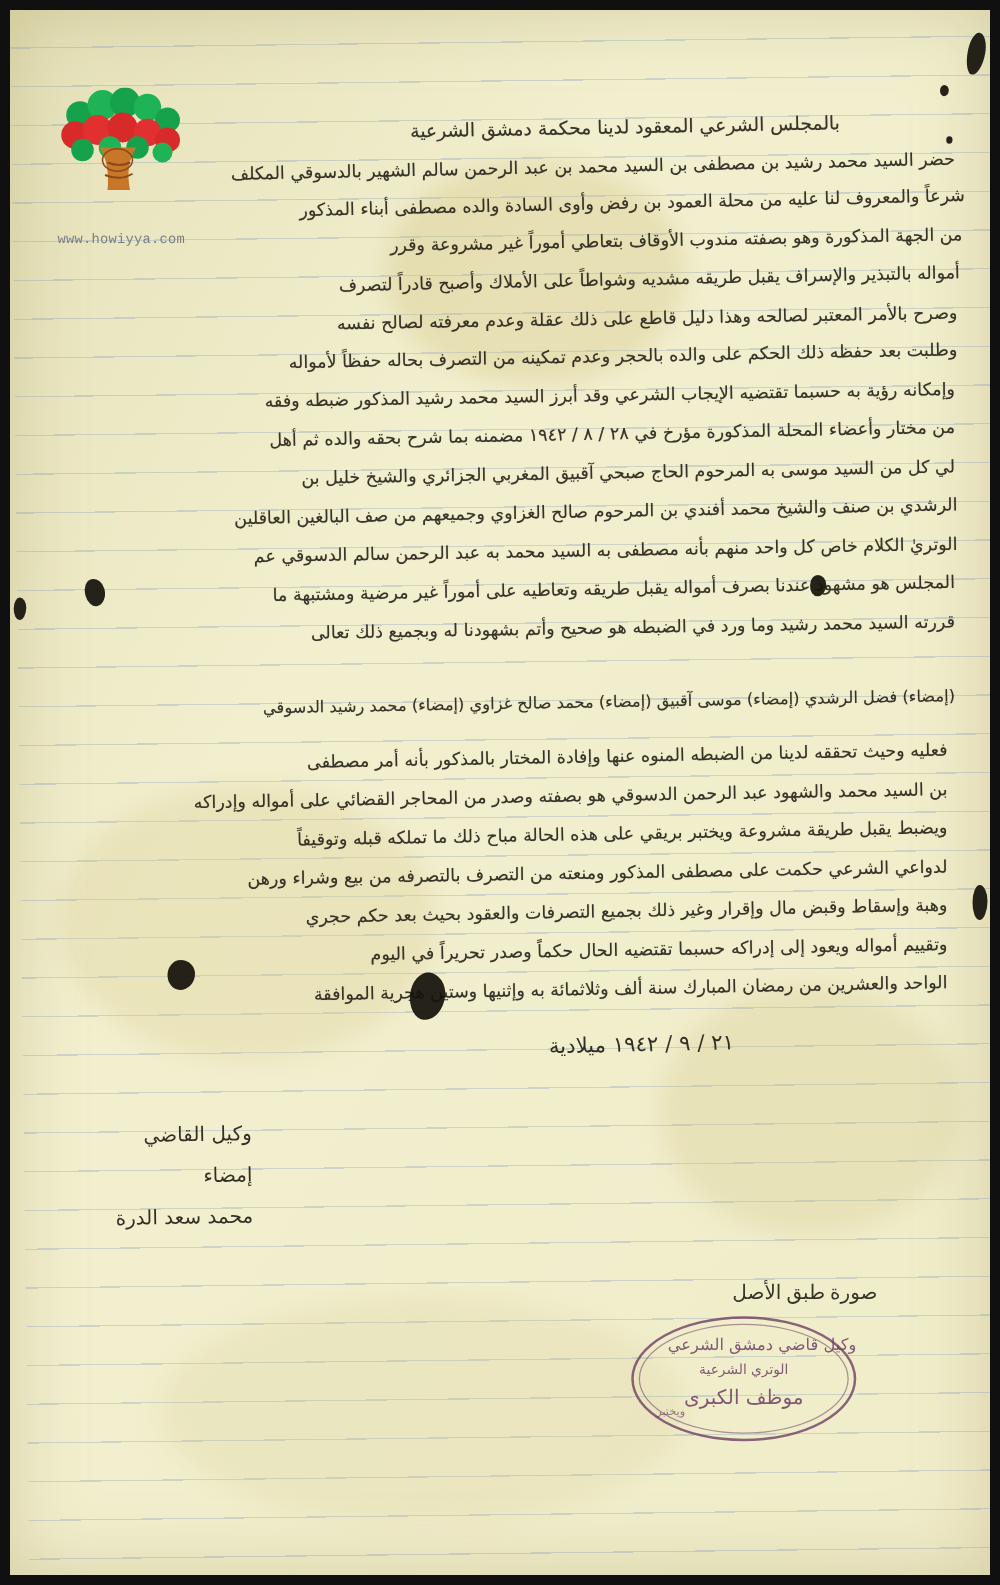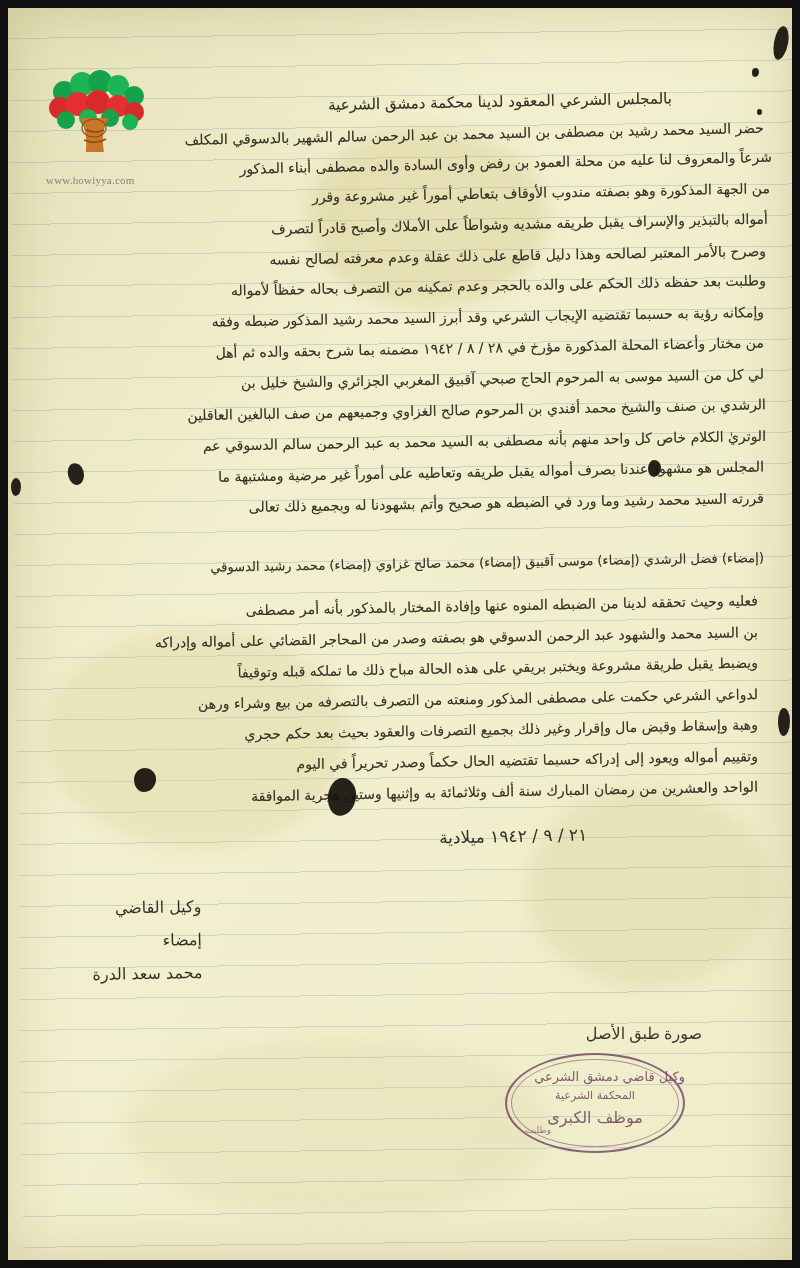--- a/index.html
+++ b/index.html
@@ -93,22 +93,22 @@
     position: absolute;
     left: 36px;
     top: 62px;
     width: 120px;
     height: 130px;
   }
   .wm-tree { position: absolute; left: 0; top: 0; width: 112px; height: 86px; }
   .wm-url {
     position: absolute;
     left: 2px;
-    top: 104px;
-    font-family: Liberation Serif, serif;
+    top: 116px;
+    font-family: Liberation Mono, monospace;
     font-size: 11px;
     color: #7a7f86;
     letter-spacing: 0.2px;
     white-space: nowrap;
   }
 
   
   .hand {
     position: absolute;
     left: 0;
@@ -265,23 +265,23 @@
         <div>إمضاء</div>
         <div>محمد سعد الدرة</div>
       </div>
 
       <div class="copy-note">صورة طبق الأصل</div>
 
       <div class="seal">
         <div class="seal-ellipse"></div>
         <div class="seal-ellipse inner"></div>
         <div class="seal-text l1">وكيل قاضي دمشق الشرعي</div>
-        <div class="seal-text l2">المحكمة الشرعية</div>
+        <div class="seal-text l2">الوتري الشرعية</div>
         <div class="seal-text l3">موظف الكبرى</div>
-        <div class="seal-date">وطلبت</div>
+        <div class="seal-date">ويختبر</div>
       </div>
     </div>
 
     <div class="blot b1"></div>
     <div class="blot b2"></div>
     <div class="blot b3"></div>
     <div class="blot b4"></div>
     <div class="blot b5"></div>
     <div class="blot b6"></div>
     <div class="blot b7"></div>

